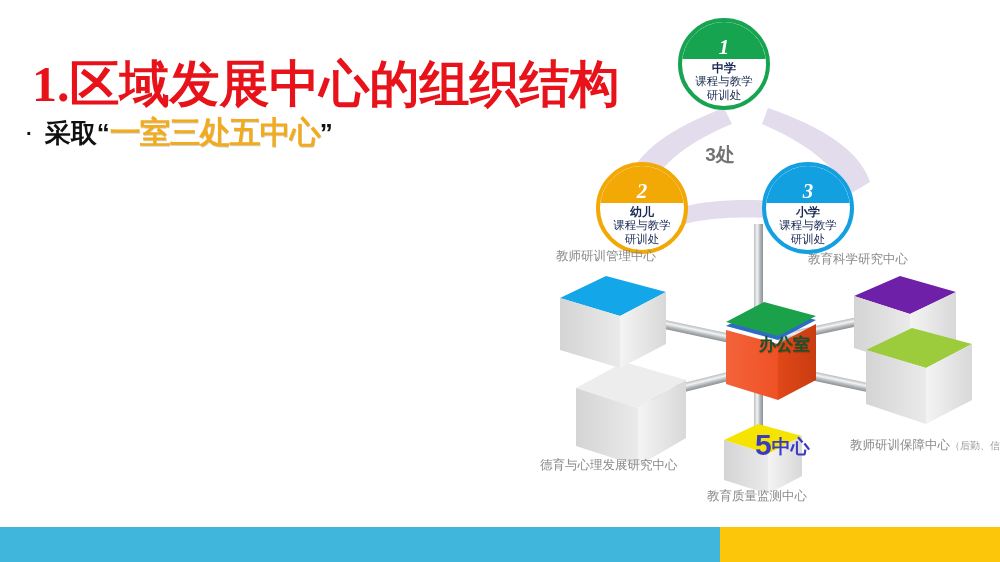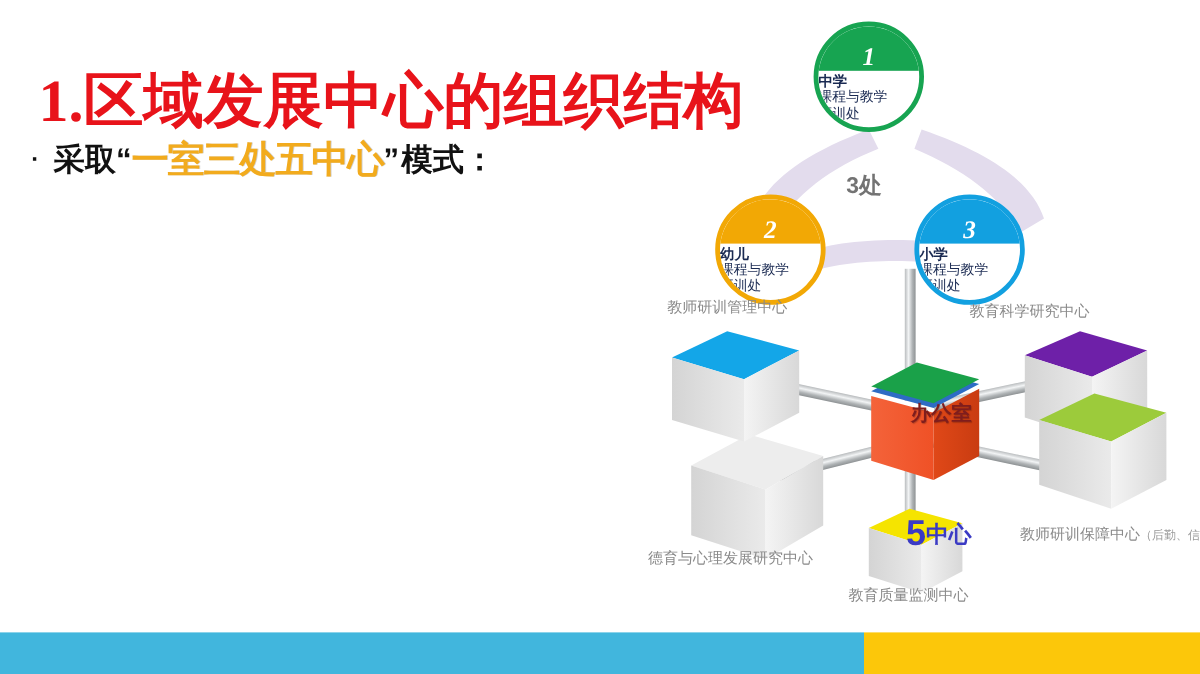--- a/index.html
+++ b/index.html
@@ -110,20 +110,21 @@
     font-weight: bold;
     font-size: 21px;
     color: #ffffff;
     line-height: 1;
   }
   .pcircle .cbody {
     position: absolute;
     left: 0;
     top: 44%;
     width: 100%;
+    text-align: center;
     color: #1a2a52;
     line-height: 1.18;
     padding-top: 2px;
     box-sizing: border-box;
   }
   .pcircle .cbody .t1 {
     font-size: 12px;
     font-weight: bold;
     display: block;
   }
@@ -167,21 +168,21 @@
     font-weight: bold;
     vertical-align: -2px;
   }
 
   #label-office {
     position: absolute;
     left: 239px;
     top: 333px;
     font-size: 17px;
     font-weight: bold;
-    color: #7f1d1d;
+    color: #14532d;
     white-space: nowrap;
     text-shadow: 0.5px 0.5px 1px rgba(0,0,0,0.25);
   }
 
   
   .cube-label {
     position: absolute;
     font-size: 12.5px;
     color: #8a8a8a;
     white-space: nowrap;
@@ -215,21 +216,20 @@
 <div id="slide-title">
   <span class="num">1.</span><span>区域发展中心的组织结构</span>
 </div>
 
 <div id="bullet-line">
   <span class="dot">·</span>
   <span>采取</span>
   <span class="quote">“</span>
   <span class="highlight">一室三处五中心</span>
   <span class="quote">”</span>
-  <span class="tail">模式：</span>
 </div>
 
 <div id="diagram">
 
   <svg class="layer" viewBox="0 0 480 520">
     <path d="M204,108 C150,128 118,152 108,180 L126,192 C142,162 172,140 212,124 Z" fill="#e3dced"></path>
     <path d="M248,108 C306,128 340,152 350,182 L330,194 C314,164 284,142 242,124 Z" fill="#e3dced"></path>
     <path d="M150,212 C178,196 274,196 304,212 L300,228 C270,214 182,214 154,228 Z" fill="#e3dced"></path>
   </svg>
 

